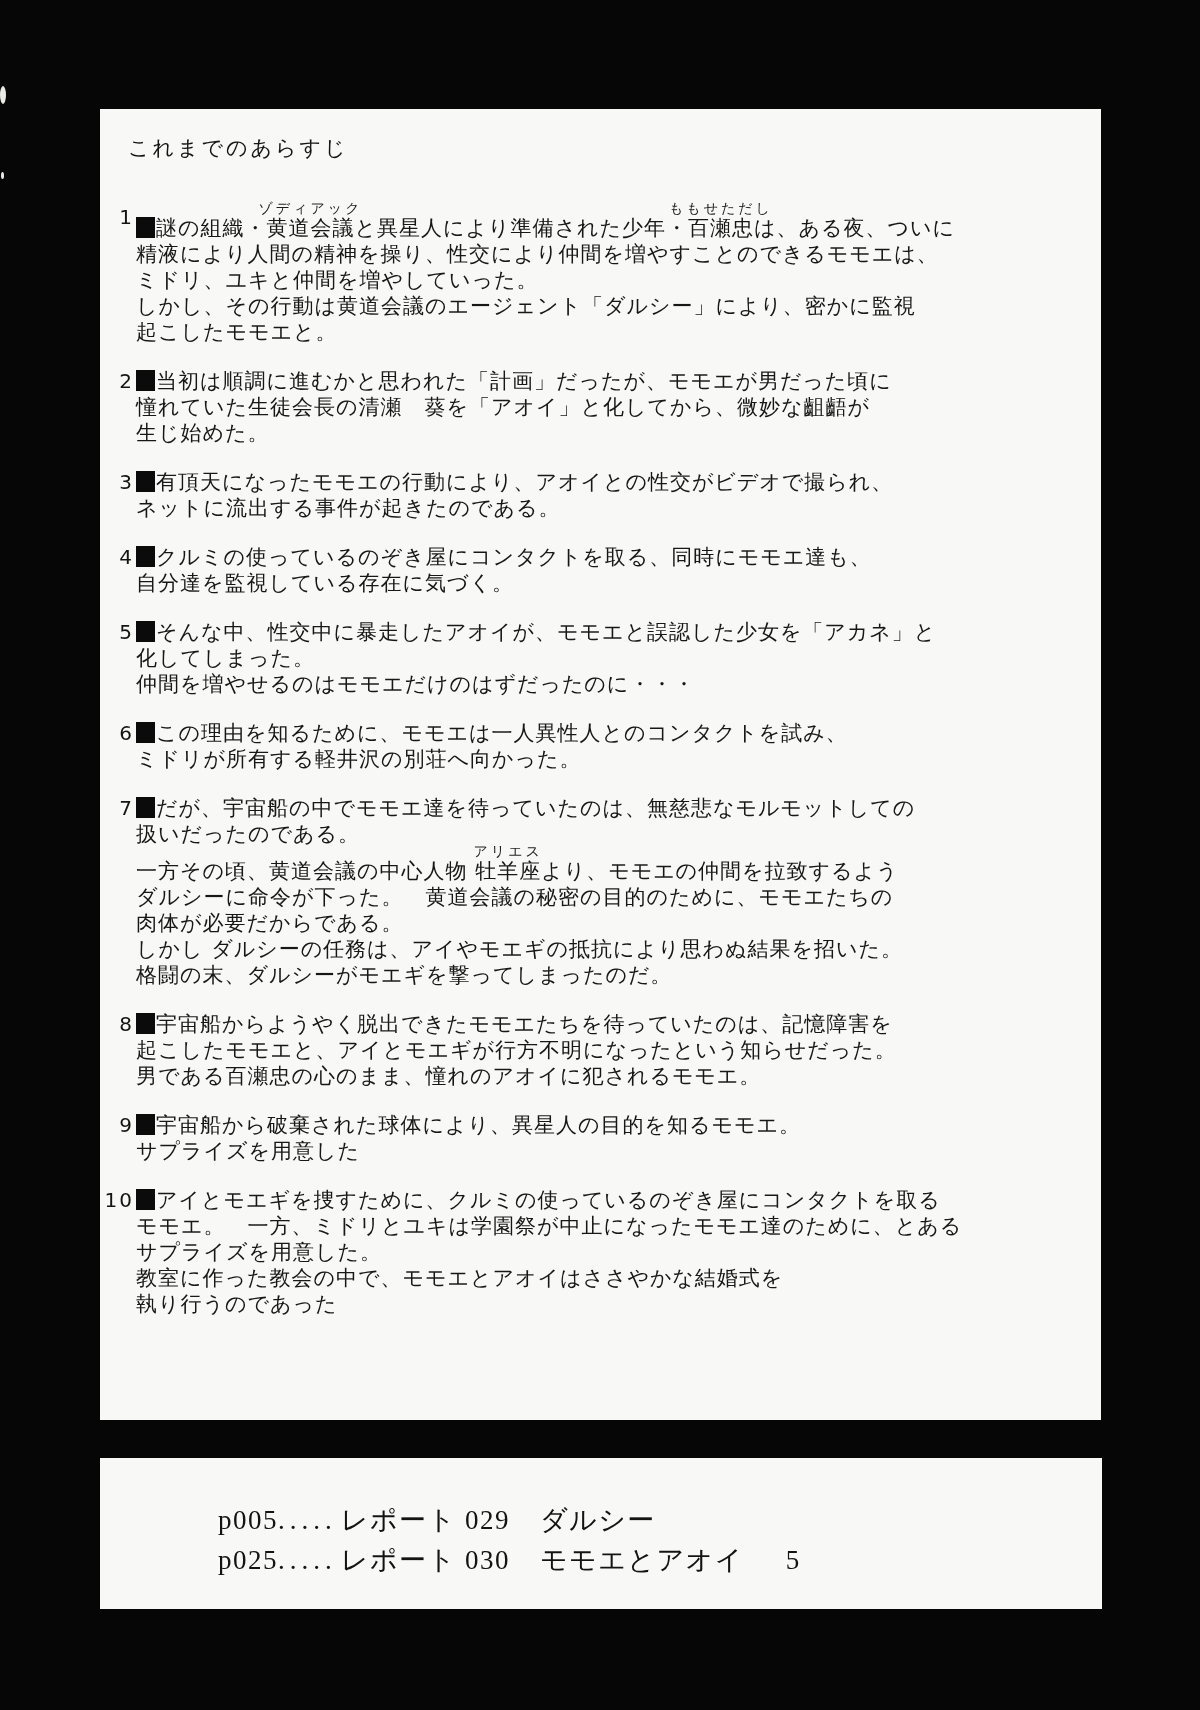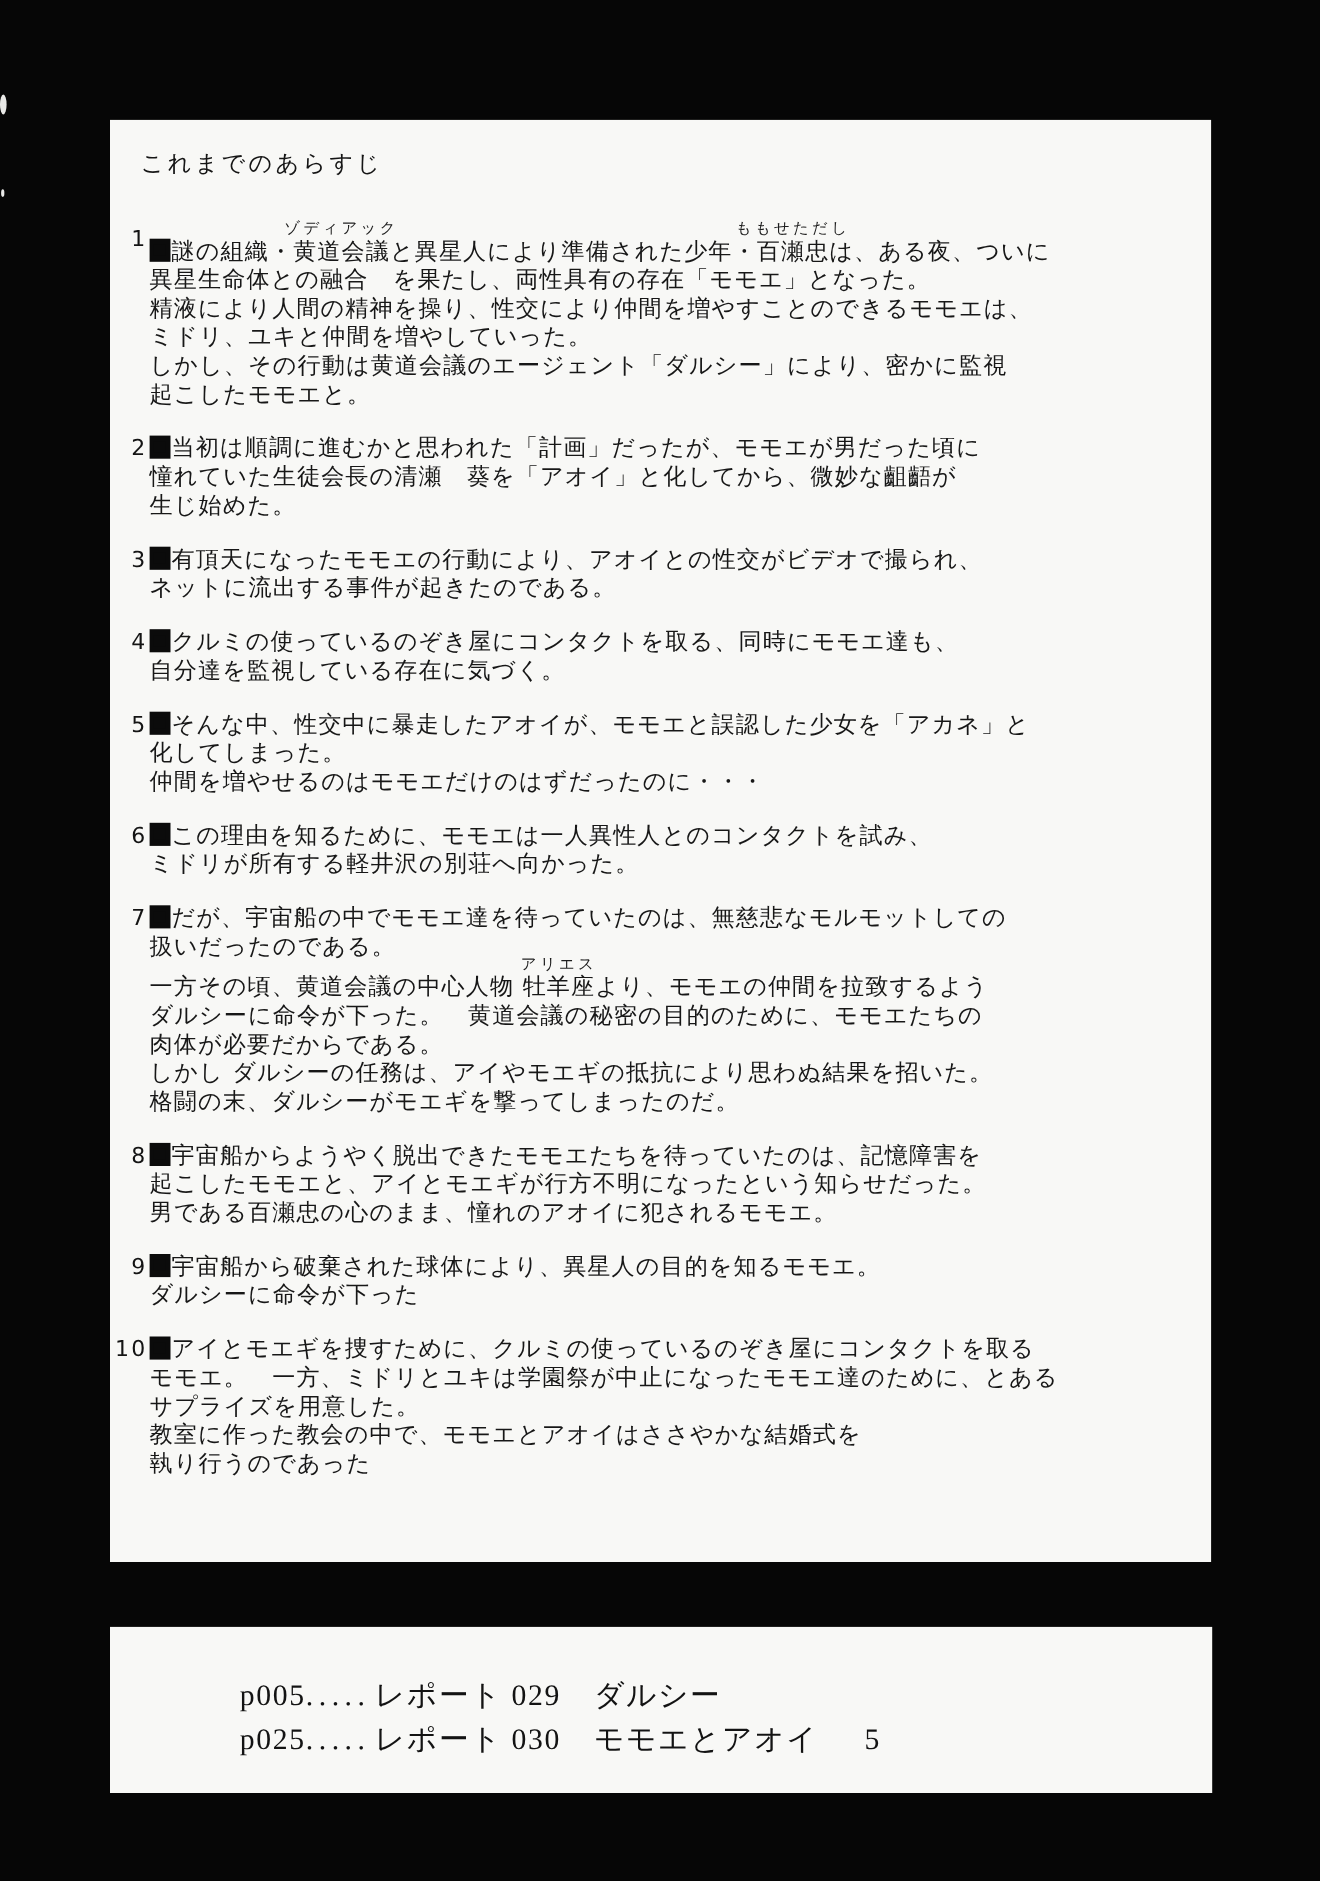--- a/index.html
+++ b/index.html
@@ -15,21 +15,20 @@
     position:absolute;
     background:#f8f8f6;
   }
   .main-box{
     left:100px;top:109px;width:1001px;height:1311px;
     padding:0;box-sizing:border-box;
   }
   .toc-box{
     left:100px;top:1458px;width:1002px;height:151px;
     box-sizing:border-box;
-    margin-top:21px;
   }
   .heading{
     margin:27px 0 44px 28px;
     font-size:21px;line-height:24px;
     letter-spacing:3px;
     color:#151515;
     white-space:nowrap;
   }
   .para{
     display:flex;
@@ -103,21 +102,20 @@
 
 <div class="stage">
 
   <div class="box main-box">
     <div class="heading">これまでのあらすじ</div>
     <div id="paragraphs">
         <div class="para">
           <div class="pnum">1</div>
           <div class="pbody">
             <div class="line has-ruby"><span class="bullet">■</span><span class="ltxt">謎の組織・<span class="fg">黄道会議<span class="fg-rt">ゾディアック</span></span>と異星人により準備された少年・<span class="fg">百瀬忠<span class="fg-rt">ももせただし</span></span>は、ある夜、ついに</span></div>
-            <div class="line"><span class="ltxt">異星生命体との融合　を果たし、両性具有の存在「モモエ」となった。</span></div>
             <div class="line"><span class="ltxt">精液により人間の精神を操り、性交により仲間を増やすことのできるモモエは、</span></div>
             <div class="line"><span class="ltxt">ミドリ、ユキと仲間を増やしていった。</span></div>
             <div class="line"><span class="ltxt">しかし、その行動は黄道会議のエージェント「ダルシー」により、密かに監視</span></div>
             <div class="line"><span class="ltxt">起こしたモモエと。</span></div>
           </div>
         </div>
         <div class="para">
           <div class="pnum">2</div>
           <div class="pbody">
             <div class="line"><span class="bullet">■</span><span class="ltxt">当初は順調に進むかと思われた「計画」だったが、モモエが男だった頃に</span></div>
@@ -171,21 +169,21 @@
           <div class="pbody">
             <div class="line"><span class="bullet">■</span><span class="ltxt">宇宙船からようやく脱出できたモモエたちを待っていたのは、記憶障害を</span></div>
             <div class="line"><span class="ltxt">起こしたモモエと、アイとモエギが行方不明になったという知らせだった。</span></div>
             <div class="line"><span class="ltxt">男である百瀬忠の心のまま、憧れのアオイに犯されるモモエ。</span></div>
           </div>
         </div>
         <div class="para">
           <div class="pnum">9</div>
           <div class="pbody">
             <div class="line"><span class="bullet">■</span><span class="ltxt">宇宙船から破棄された球体により、異星人の目的を知るモモエ。</span></div>
-            <div class="line"><span class="ltxt">ダルシーに命令が下った</span></div>
+            <div class="line"><span class="ltxt">サプライズを用意した</span></div>
           </div>
         </div>
         <div class="para">
           <div class="pnum">10</div>
           <div class="pbody">
             <div class="line"><span class="bullet">■</span><span class="ltxt">アイとモエギを捜すために、クルミの使っているのぞき屋にコンタクトを取る</span></div>
             <div class="line"><span class="ltxt">モモエ。　一方、ミドリとユキは学園祭が中止になったモモエ達のために、とある</span></div>
             <div class="line"><span class="ltxt">サプライズを用意した。</span></div>
             <div class="line"><span class="ltxt">教室に作った教会の中で、モモエとアオイはささやかな結婚式を</span></div>
             <div class="line"><span class="ltxt">執り行うのであった</span></div>

